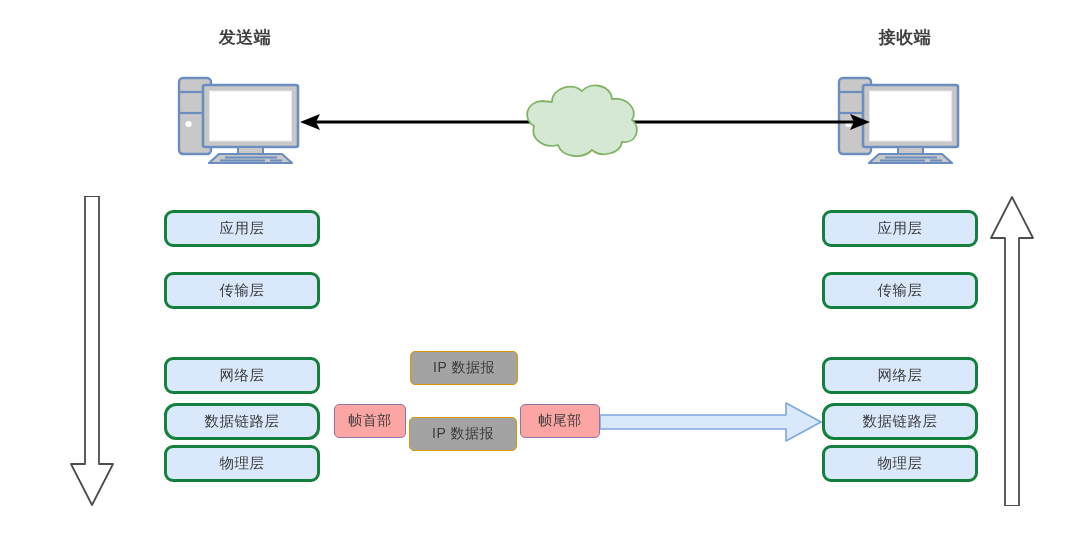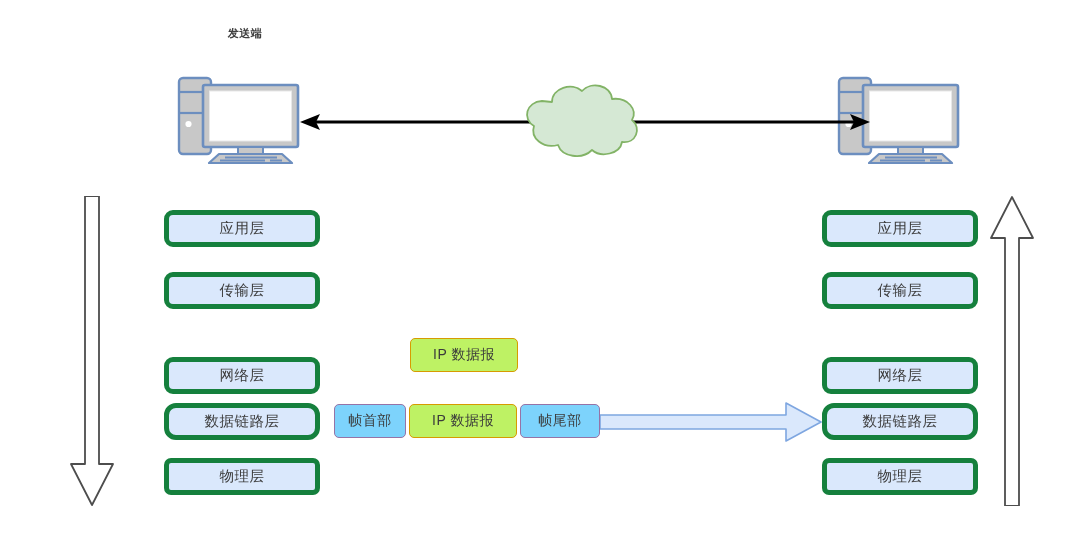--- a/index.html
+++ b/index.html
@@ -18,21 +18,21 @@
   .stage {
     position: absolute;
     left: 0; top: 0;
     width: 1080px;
     height: 553px;
   }
 
   
   .endpoint-title {
     position: absolute;
-    font-size: 11px;
+    font-size: 17px;
     font-weight: bold;
     color: #404040;
     text-align: center;
     white-space: nowrap;
     letter-spacing: 0.5px;
   }
   #title-sender { left: 180px; top: 26px; width: 130px; }
   #title-receiver { left: 840px; top: 26px; width: 130px; }
 
   
@@ -50,57 +50,58 @@
   }
   #link-line-left { left: 300px; top: 105px; width: 240px; }
   #link-line-right { left: 630px; top: 105px; width: 240px; }
 
   
   .layer-box {
     position: absolute;
     width: 156px;
     height: 37px;
     background: #dae8fc;
-    border: 5px solid #15803d;
+    border: 3px solid #15803d;
     border-radius: 9px;
     box-sizing: border-box;
     display: flex;
     align-items: center;
     justify-content: center;
     font-size: 14.5px;
     color: #3b3b3b;
     letter-spacing: 0.5px;
   }
   .stack-left  .layer-box { left: 164px; }
   .stack-right .layer-box { left: 822px; }
   .lrow0 { top: 210px; }
   .lrow1 { top: 272px; font-family: Liberation Serif, serif; }
   .lrow2 { top: 357px; }
   .lrow3 { top: 403px; border-radius: 12px; }
-  .lrow4 { top: 458px; border-radius: 7px; }
+  .lrow4 { top: 445px; }
 
   
   .pkt {
     position: absolute;
     height: 34px;
     box-sizing: border-box;
     display: flex;
     align-items: center;
     justify-content: center;
     font-size: 14px;
     color: #3b3b3b;
     border-radius: 5px;
     letter-spacing: 0.5px;
   }
   .pkt-ip {
-    background: #bef264;
+    background: #a3a3a3;
     border: 1px solid #d79b00;
+    margin-top: 13px;
   }
   .pkt-frame {
-    background: #7dd3fc;
+    background: #fca5a5;
     border: 1px solid #9673a6;
   }
   #pkt-ip-network { left: 410px; top: 338px; width: 108px; }
   #pkt-frame-header { left: 334px; top: 404px; width: 72px; }
   #pkt-ip-link     { left: 409px; top: 404px; width: 108px; }
   #pkt-frame-trailer { left: 520px; top: 404px; width: 80px; }
 
   
   #blue-arrow {
     position: absolute;
@@ -113,20 +114,21 @@
   
   #arrow-down { position: absolute; left: 66px; top: 196px; width: 52px; height: 310px; }
   #arrow-up   { position: absolute; left: 986px; top: 196px; width: 52px; height: 310px; }
 </style>
 </head>
 <body>
 
 <div class="stage">
 
   <div class="endpoint-title" id="title-sender">发送端</div>
+  <div class="endpoint-title" id="title-receiver">接收端</div>
 
   <div class="computer" id="computer-sender">
     <svg width="140" height="92" viewBox="0 0 140 92" xmlns="http://www.w3.org/2000/svg">
 
       <rect x="9" y="6" width="32" height="76" rx="4" ry="4" fill="#c8c8c8" stroke="#6c8ebf" stroke-width="2.4"></rect>
       <line x1="9" y1="20" x2="41" y2="20" stroke="#6c8ebf" stroke-width="2.2"></line>
       <line x1="9" y1="41" x2="41" y2="41" stroke="#6c8ebf" stroke-width="2.2"></line>
       <circle cx="18.5" cy="52" r="3.1" fill="#ffffff"></circle>
 
       <rect x="33" y="13" width="95" height="62" rx="2" ry="2" fill="#c8c8c8" stroke="#6c8ebf" stroke-width="2.6"></rect>

